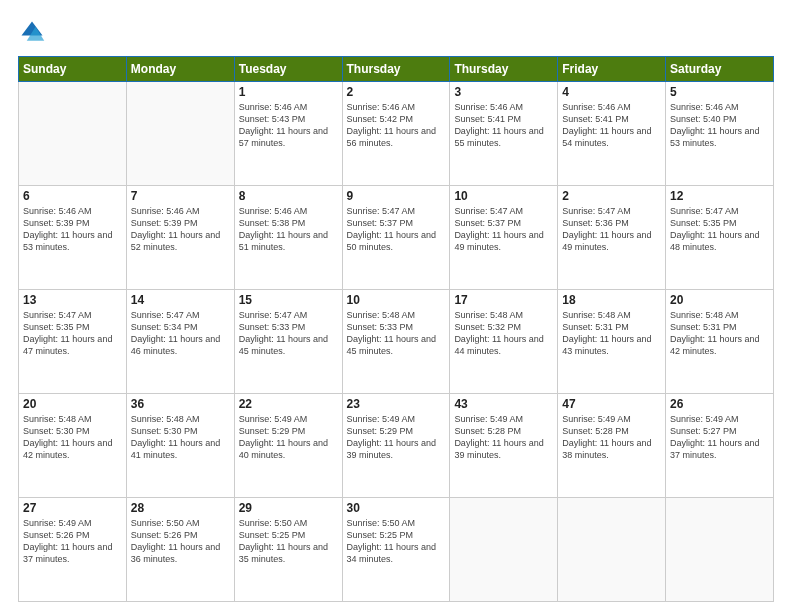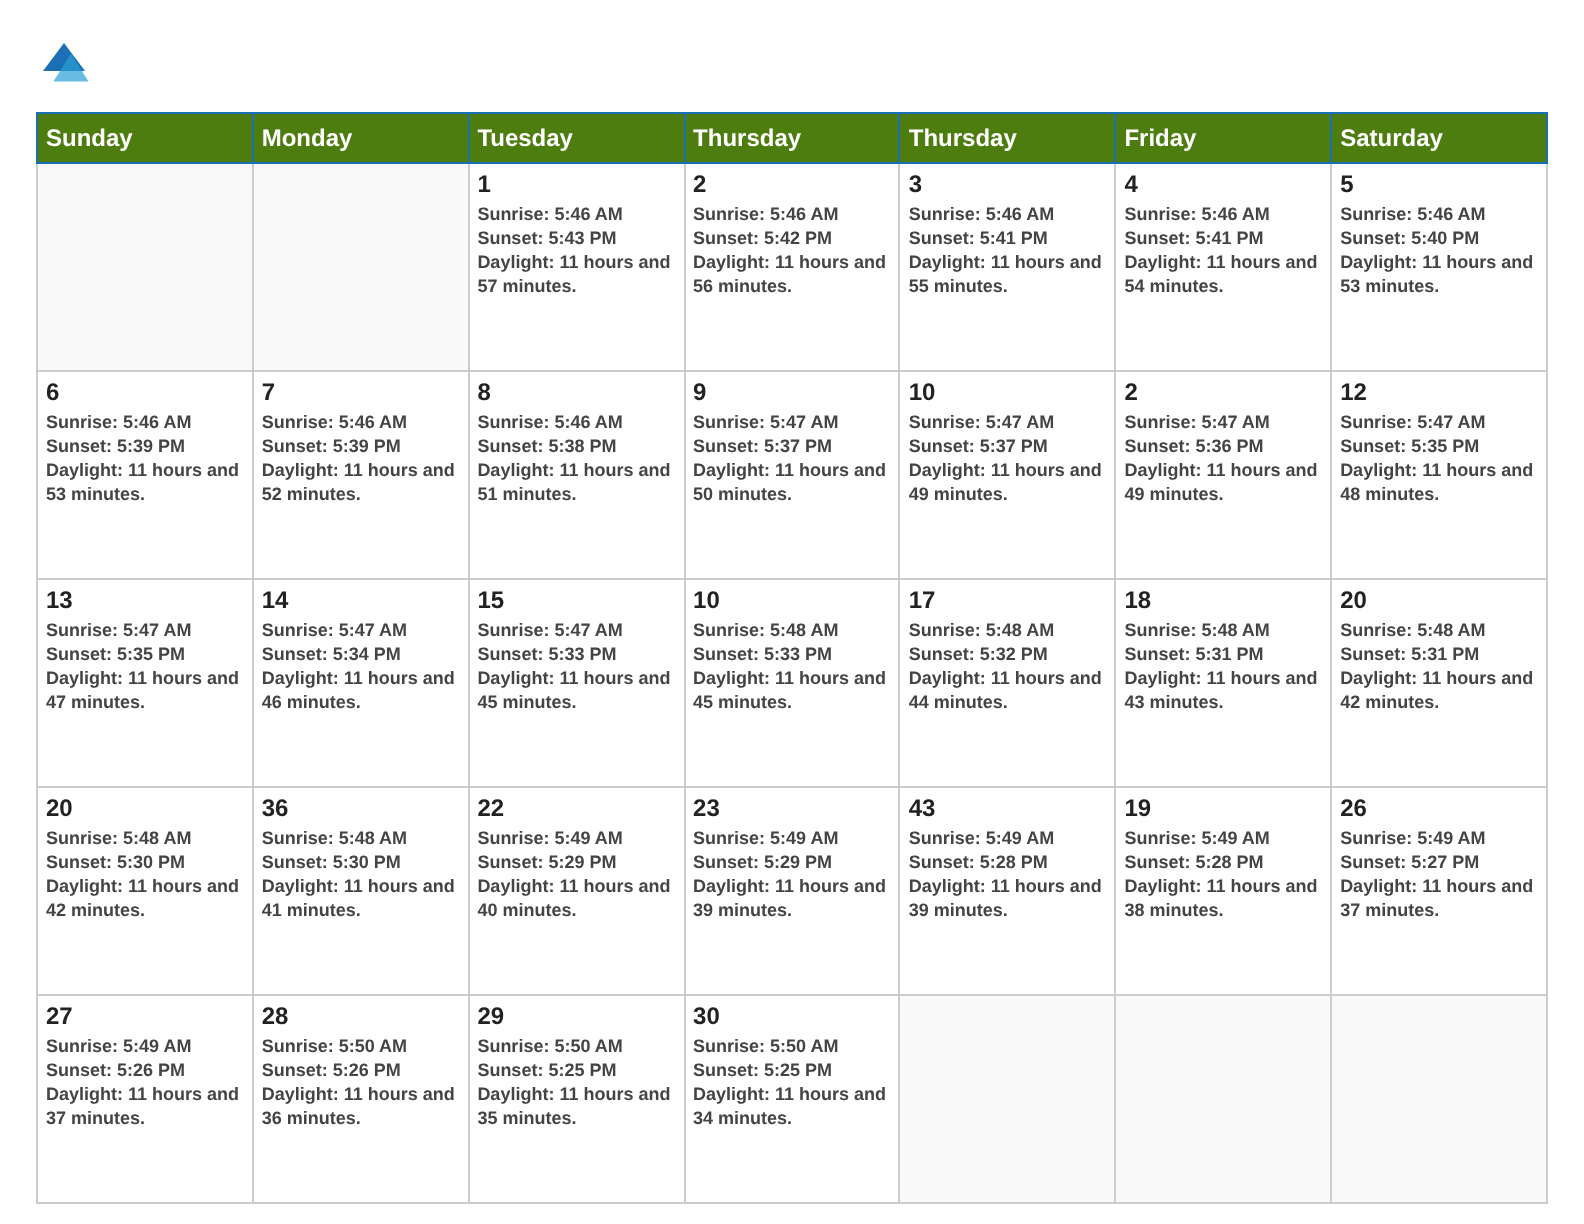--- a/index.html
+++ b/index.html
@@ -81,21 +81,20 @@
       font-size: 12px;
       font-weight: bold;
       color: #222;
       display: block;
       margin-bottom: 2px;
     }
     .day-info {
       font-size: 9px;
       color: #444;
       line-height: 1.35;
-      font-weight: bold;
     }
     .empty { background: #f9f9f9; }
   </style>
 </head>
 <body>
 
 <div class="page">
   <div class="header">
     <div class="logo">
       <svg class="logo-icon" viewBox="0 0 32 32" xmlns="http://www.w3.org/2000/svg">
@@ -225,21 +224,21 @@
           </td>
           <td>
             <span class="day-num">23</span>
             <div class="day-info">Sunrise: 5:49 AM<br>Sunset: 5:29 PM<br>Daylight: 11 hours and 39 minutes.</div>
           </td>
           <td>
             <span class="day-num">43</span>
             <div class="day-info">Sunrise: 5:49 AM<br>Sunset: 5:28 PM<br>Daylight: 11 hours and 39 minutes.</div>
           </td>
           <td>
-            <span class="day-num">19</span>
+            <span class="day-num">47</span>
             <div class="day-info">Sunrise: 5:49 AM<br>Sunset: 5:28 PM<br>Daylight: 11 hours and 38 minutes.</div>
           </td>
           <td>
             <span class="day-num">26</span>
             <div class="day-info">Sunrise: 5:49 AM<br>Sunset: 5:27 PM<br>Daylight: 11 hours and 37 minutes.</div>
           </td>
         </tr>
         <tr>
           <td>
             <span class="day-num">27</span>

